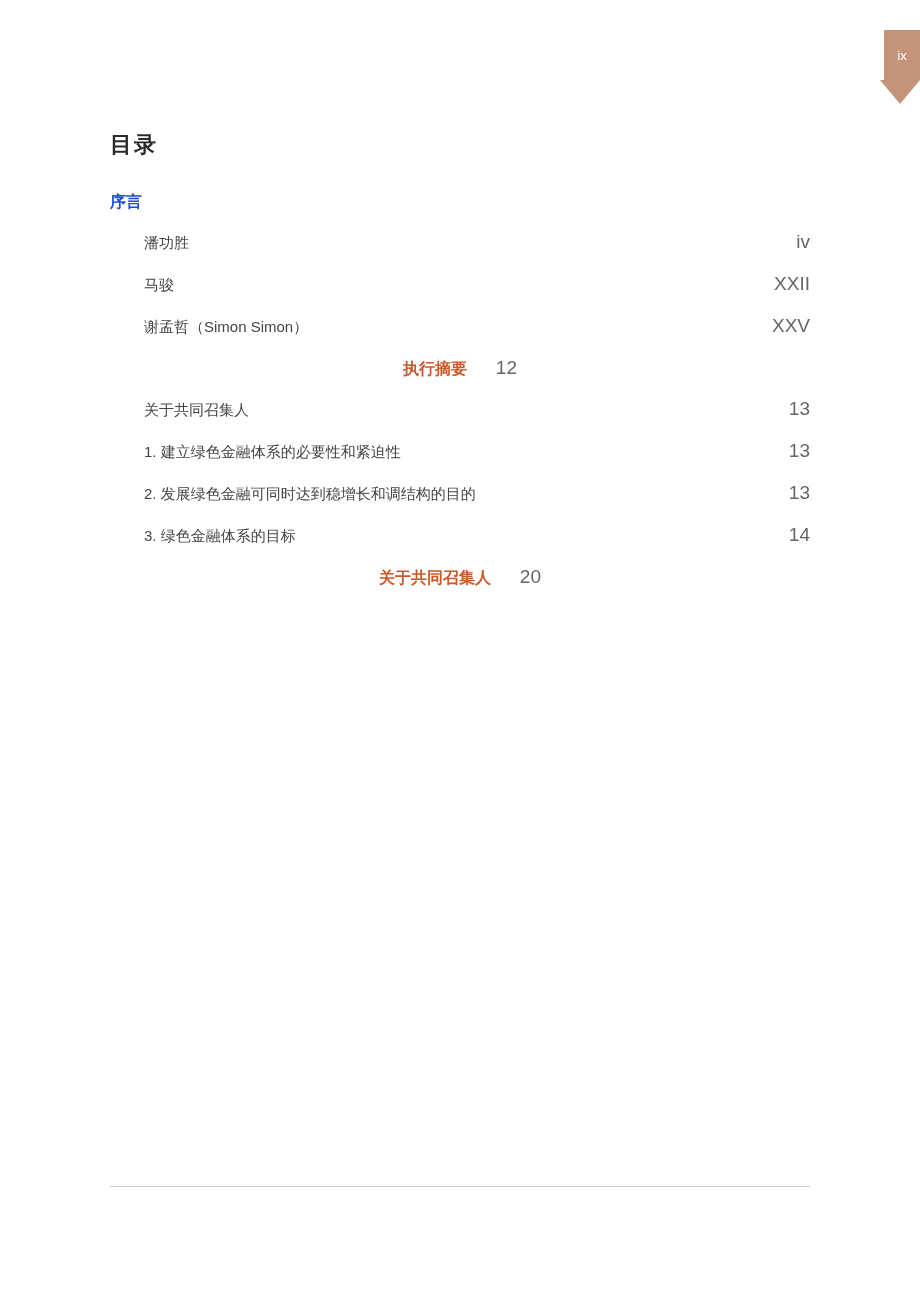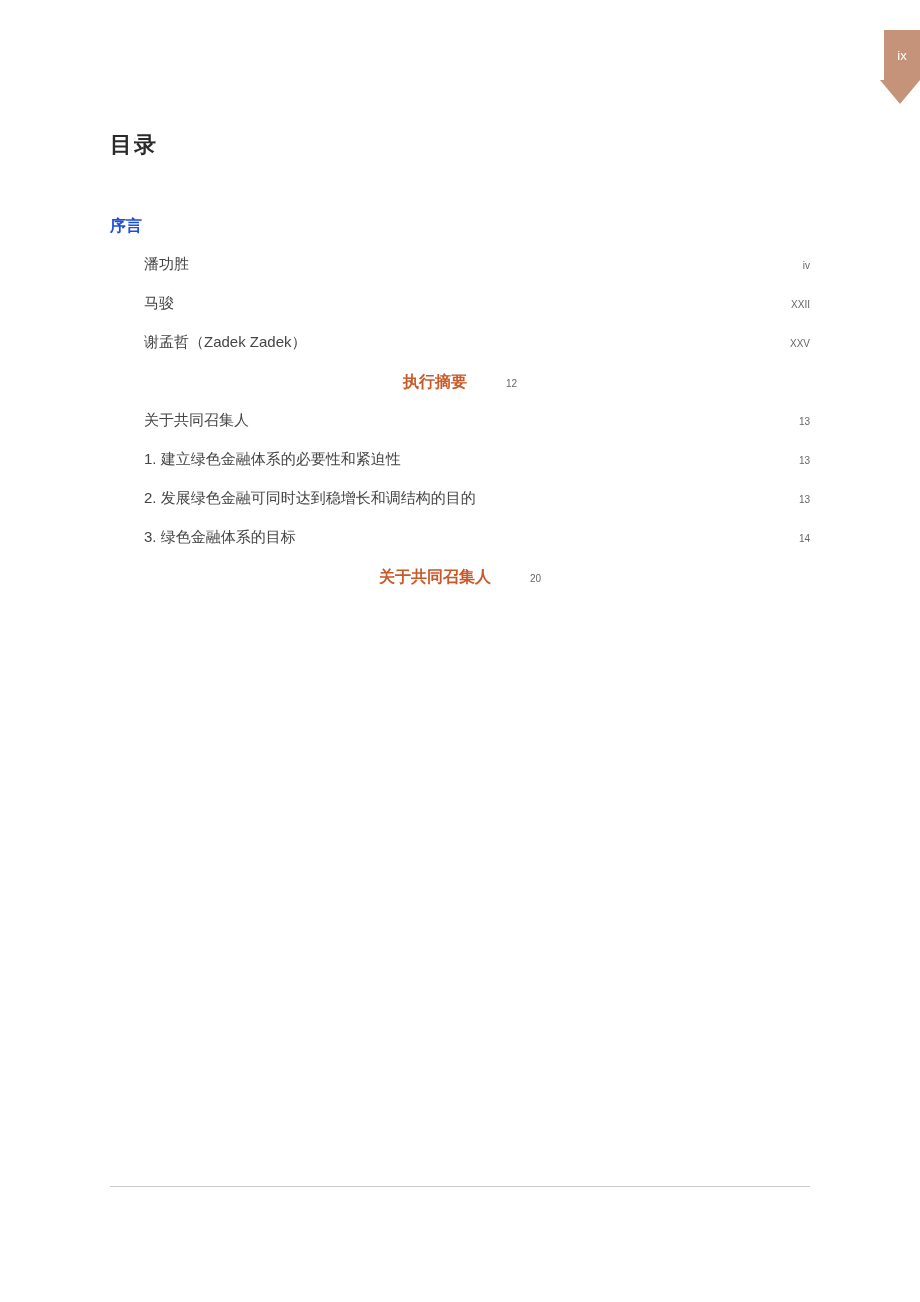--- a/index.html
+++ b/index.html
@@ -40,21 +40,21 @@
       border-right: 20px solid transparent;
       border-top: 24px solid #c4937a;
     }
     .content {
       padding: 130px 110px 0 110px;
     }
     .title {
       font-size: 22px;
       font-weight: bold;
       color: #2a2a2a;
-      margin-bottom: 56px;
+      margin-bottom: 32px;
       letter-spacing: 2px;
     }
     .section-heading {
       color: #1d4ed8;
       font-size: 16px;
       font-weight: 600;
       margin-top: 10px;
       margin-bottom: 18px;
     }
     .section-heading-row {
@@ -76,21 +76,21 @@
       padding-left: 34px;
       margin-bottom: 20px;
       font-size: 15px;
       color: #444;
     }
     .entry-label {
       flex: 1;
     }
     .entry-page {
       color: #666;
-      font-size: 10px;
+      font-size: 19px;
       min-width: 50px;
       text-align: right;
     }
     .footer-line {
       position: absolute;
       bottom: 115px;
       left: 110px;
       right: 110px;
       height: 1px;
       background: #ccc;
@@ -110,21 +110,21 @@
   <div class="section-heading">序言</div>
   <div class="entry-row">
     <span class="entry-label">潘功胜</span>
     <span class="entry-page">iv</span>
   </div>
   <div class="entry-row">
     <span class="entry-label">马骏</span>
     <span class="entry-page">XXII</span>
   </div>
   <div class="entry-row">
-    <span class="entry-label">谢孟哲（Zadek Zadek）</span>
+    <span class="entry-label">谢孟哲（Simon Simon）</span>
     <span class="entry-page">XXV</span>
   </div>
 
   <div class="section-heading-row">
     <span class="section-heading-text">执行摘要</span>
     <span class="entry-page">12</span>
   </div>
   <div class="entry-row">
     <span class="entry-label">关于共同召集人</span>
     <span class="entry-page">13</span>

